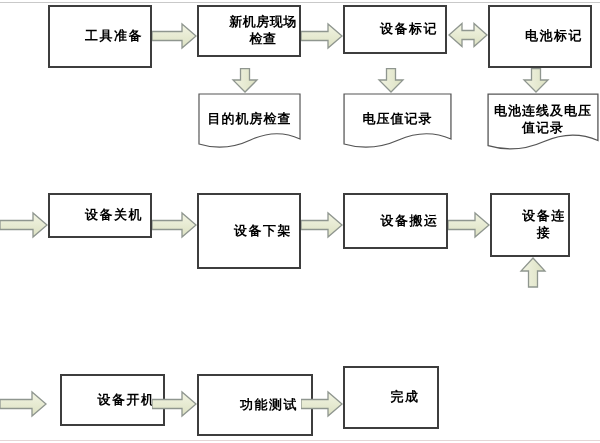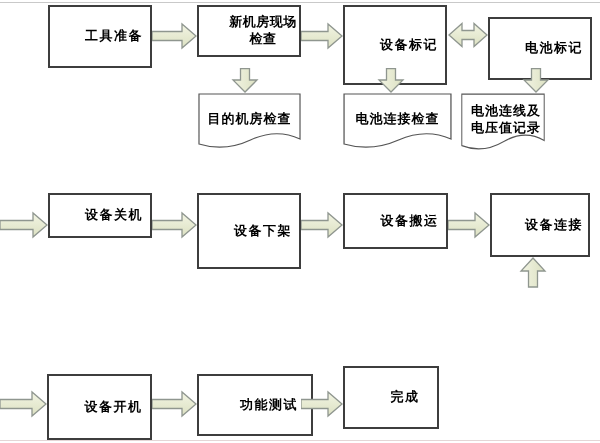--- a/index.html
+++ b/index.html
@@ -30,21 +30,21 @@
     padding-left: 28px;
   }
   .doc-shape { position: absolute; }
   .doc-shape svg { position: absolute; left: 0; top: 0; width: 100%; height: 100%; }
   .doc-label {
     position: absolute;
     left: 4px; right: 4px; top: 6px; bottom: 16px;
     display: flex;
     align-items: center;
     justify-content: center;
-    text-align: right;
+    text-align: center;
     font-size: 13px;
     font-weight: bold;
     color: #000;
     letter-spacing: 1px;
     line-height: 1.3;
   }
   .arrow { position: absolute; }
   .arrow svg { display: block; }
 </style>
 </head>
@@ -67,63 +67,63 @@
 
   <div class="hairline top"></div>
   <div class="hairline bottom"></div>
 
   <div class="flow-box" style="left:48px;top:5px;width:104px;height:63px">
     <span>工具准备</span>
   </div>
   <div class="flow-box" style="left:197px;top:5px;width:104px;height:52px;letter-spacing:0.5px">
     <span>新机房现场检查</span>
   </div>
-  <div class="flow-box" style="left:343px;top:5px;width:104px;height:80px">
+  <div class="flow-box" style="left:343px;top:5px;width:104px;height:49px">
     <span>设备标记</span>
   </div>
-  <div class="flow-box" style="left:488px;top:17px;width:104px;height:63px">
+  <div class="flow-box" style="left:488px;top:5px;width:104px;height:63px">
     <span>电池标记</span>
   </div>
 
   <div class="flow-box" style="left:48px;top:193px;width:104px;height:45px">
     <span>设备关机</span>
   </div>
   <div class="flow-box" style="left:197px;top:193px;width:104px;height:76px">
     <span>设备下架</span>
   </div>
   <div class="flow-box" style="left:343px;top:193px;width:105px;height:56px">
     <span>设备搬运</span>
   </div>
-  <div class="flow-box" style="left:490px;top:193px;width:100px;height:64px">
+  <div class="flow-box" style="left:490px;top:193px;width:80px;height:64px">
     <span>设备连接</span>
   </div>
 
-  <div class="flow-box" style="left:47px;top:374px;width:105px;height:66px">
+  <div class="flow-box" style="left:60px;top:374px;width:105px;height:52px">
     <span>设备开机</span>
   </div>
   <div class="flow-box" style="left:197px;top:374px;width:116px;height:62px">
     <span>功能测试</span>
   </div>
   <div class="flow-box" style="left:343px;top:366px;width:96px;height:63px">
     <span>完成</span>
   </div>
 
   <div class="doc-shape" style="left:198px;top:93px;width:103px;height:62px">
     <svg viewBox="0 0 104 62" preserveAspectRatio="none">
       <path d="M1,1 H103 V46 Q79,35 53,47 Q27,59 1,51 Z" fill="#ffffff" stroke="#555555" stroke-width="1.2"></path>
     </svg>
     <div class="doc-label">目的机房检查</div>
   </div>
   <div class="doc-shape" style="left:343px;top:93px;width:109px;height:62px">
     <svg viewBox="0 0 104 62" preserveAspectRatio="none">
       <path d="M1,1 H103 V46 Q79,35 53,47 Q27,59 1,51 Z" fill="#ffffff" stroke="#555555" stroke-width="1.2"></path>
     </svg>
-    <div class="doc-label">电池连接检查</div>
-  </div>
-  <div class="doc-shape" style="left:461px;top:93px;width:84px;height:64px">
+    <div class="doc-label">电压值记录</div>
+  </div>
+  <div class="doc-shape" style="left:487px;top:93px;width:112px;height:64px">
     <svg viewBox="0 0 104 62" preserveAspectRatio="none">
       <path d="M1,1 H103 V46 Q79,35 53,47 Q27,59 1,51 Z" fill="#ffffff" stroke="#555555" stroke-width="1.2"></path>
     </svg>
     <div class="doc-label">电池连线及电压值记录</div>
   </div>
 
   <div class="arrow" style="left:152px;top:21px">
     <svg width="45" height="30">
         <polygon points="0,10.5 30,10.5 30,3 44,15 30,27 30,19.5 0,19.5" fill="url(#gv)" stroke="#8f968f" stroke-width="1.3"></polygon>
       </svg>

